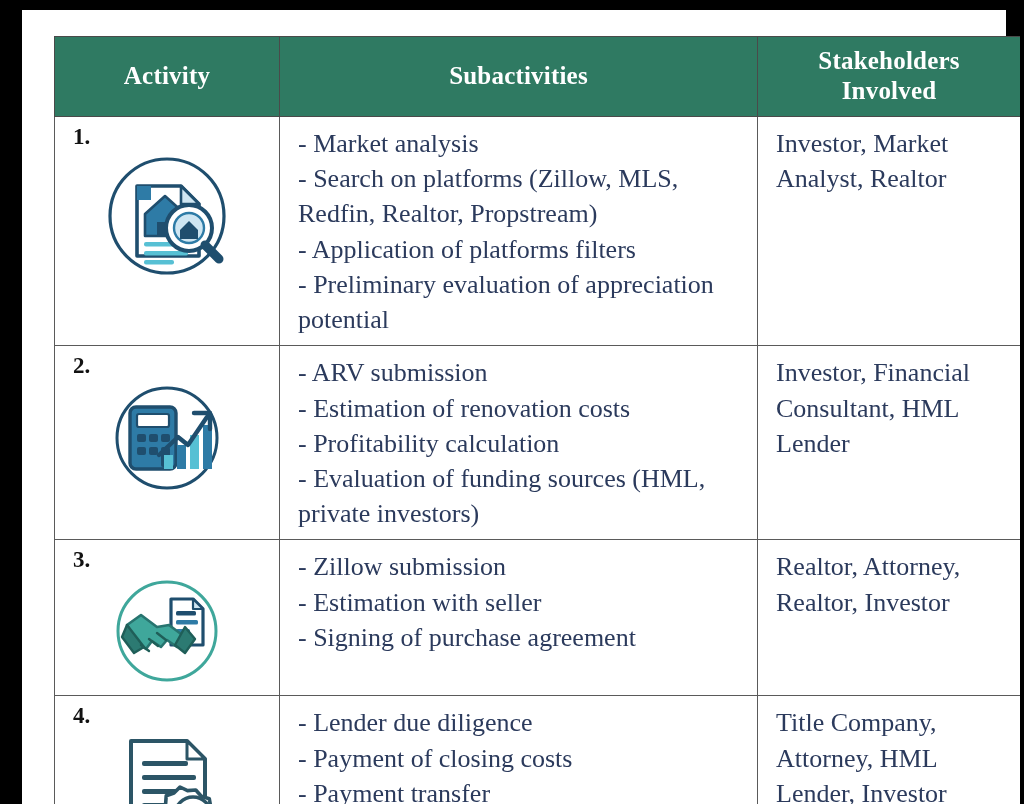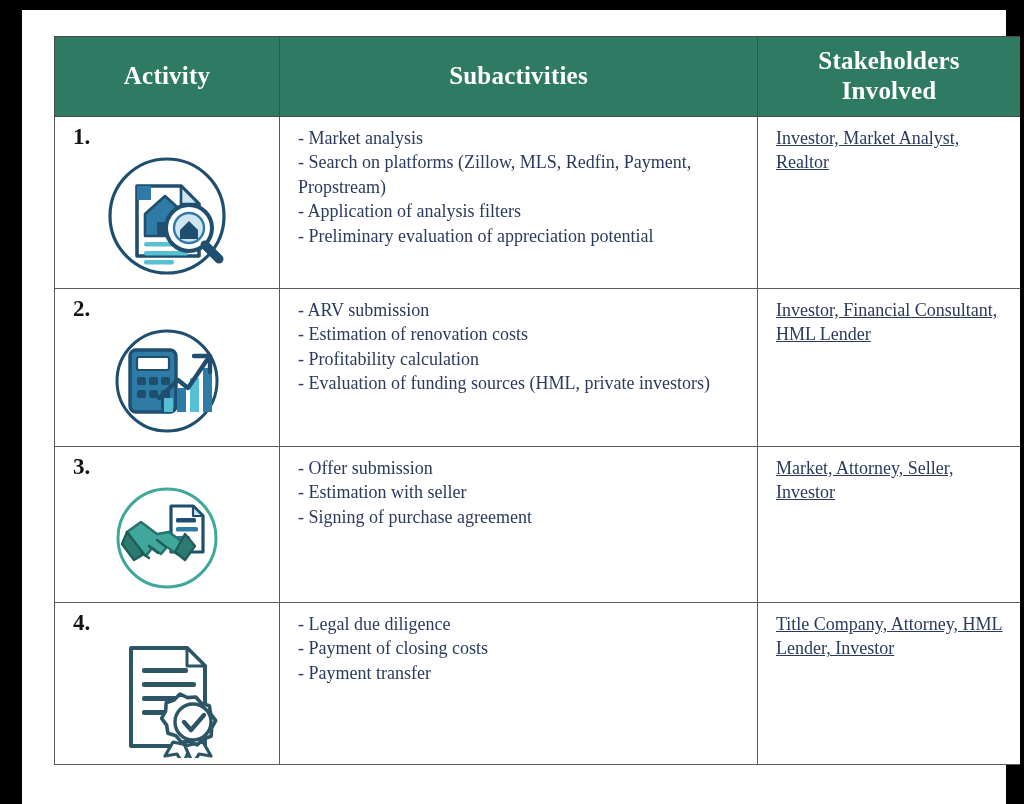--- a/index.html
+++ b/index.html
@@ -90,29 +90,28 @@
   .icon-holder {
     display: flex;
     align-items: center;
     justify-content: center;
     width: 100%;
     margin-top: 2px;
   }
 
   td.sub-cell, td.stake-cell {
     color: #2b3a5c;
-    font-size: 18px;
+    font-size: 26px;
     line-height: 1.355;
     padding: 9px 10px 8px 18px;
     font-family: "Liberation Serif", "DejaVu Serif", serif;
   }
   td.stake-cell {
     padding-left: 18px;
     padding-right: 8px;
-    text-decoration: underline;
   }
 
   .line { display: block; white-space: pre-wrap; }
 </style>
 </head>
 <body>
 
 <div id="page">
   <div id="paper">
     <div id="table-wrap">
@@ -153,22 +152,22 @@
                   <rect x="43" y="110" width="30" height="4.6" rx="2" fill="#57c0d4"></rect>
                   <circle cx="88" cy="78" r="23" fill="#ffffff" stroke="#1f4e6e" stroke-width="4"></circle>
                   <circle cx="88" cy="78" r="15" fill="#cfe6f2" stroke="#2e7ba6" stroke-width="2.4"></circle>
                   <path d="M79 80 l9 -9 l9 9 v9 h-18 z" fill="#1f4e6e"></path>
                   <path d="M104 95 l14 14" stroke="#1f4e6e" stroke-width="9" stroke-linecap="round"></path>
                 </svg>
               </span>
             </td>
             <td class="sub-cell">
               <span class="line">- Market analysis</span>
-              <span class="line">- Search on platforms (Zillow, MLS, Redfin, Payment, Propstream)</span>
-              <span class="line">- Application of analysis filters</span>
+              <span class="line">- Search on platforms (Zillow, MLS, Redfin, Realtor, Propstream)</span>
+              <span class="line">- Application of platforms filters</span>
               <span class="line">- Preliminary evaluation of appreciation potential</span>
             </td>
             <td class="stake-cell">Investor, Market Analyst, Realtor</td>
           </tr>
 
           <tr>
             <td class="activity-cell">
               <span class="row-number">2.</span>
               <span class="icon-holder">
                 <svg width="118" height="118" viewBox="0 0 118 118" aria-hidden="true">
@@ -211,25 +210,25 @@
                   <rect x="67" y="47" width="22" height="4.6" rx="1.6" fill="#2e7ba6"></rect>
                   <rect x="67" y="56" width="14" height="4.6" rx="1.6" fill="#2e7ba6"></rect>
                   <path d="M18 52 l14 -10 l16 12 l12 -2 l16 12 -8 10 -10 -7 -6 7 -9 -6 -6 8 -9 -6 z" fill="#3fa79b" stroke="#27746f" stroke-width="2.6" stroke-linejoin="round"></path>
                   <path d="M18 52 l-5 12 12 16 10 -6 z" fill="#2c7a72" stroke="#1f5e58" stroke-width="2.4" stroke-linejoin="round"></path>
                   <path d="M76 54 l10 12 -10 14 -10 -8 z" fill="#2c7a72" stroke="#1f5e58" stroke-width="2.4" stroke-linejoin="round"></path>
                   <path d="M32 72 l8 6 M40 66 l9 7 M48 60 l9 7" stroke="#1f5e58" stroke-width="2.4" stroke-linecap="round"></path>
                 </svg>
               </span>
             </td>
             <td class="sub-cell">
-              <span class="line">- Offer submission</span>
+              <span class="line">- Zillow submission</span>
               <span class="line">- Estimation with seller</span>
               <span class="line">- Signing of purchase agreement</span>
             </td>
-            <td class="stake-cell">Market, Attorney, Seller, Investor</td>
+            <td class="stake-cell">Realtor, Attorney, Realtor, Investor</td>
           </tr>
 
           <tr>
             <td class="activity-cell">
               <span class="row-number">4.</span>
               <span class="icon-holder">
                 <svg width="120" height="122" viewBox="0 0 120 122" aria-hidden="true">
                   <path d="M24 12 h56 l18 18 v80 h-74 z" fill="#ffffff" stroke="#2c5566" stroke-width="4" stroke-linejoin="round"></path>
                   <path d="M80 12 l18 18 h-18 z" fill="#ffffff" stroke="#2c5566" stroke-width="3" stroke-linejoin="round"></path>
                   <rect x="35" y="32" width="46" height="5" rx="2" fill="#2c5566"></rect>
@@ -238,21 +237,21 @@
                   <rect x="35" y="74" width="30" height="5" rx="2" fill="#2c5566"></rect>
                   <path d="M66 106 l-8 14 12 -2 6 10 8 -18 z" fill="#ffffff" stroke="#2c5566" stroke-width="3.2" stroke-linejoin="round"></path>
                   <path d="M96 106 l8 14 -12 -2 -6 10 -8 -18 z" fill="#ffffff" stroke="#2c5566" stroke-width="3.2" stroke-linejoin="round"></path>
                   <path d="M81 62 l7.5 3.6 8.3 -0.6 5.5 6.2 8 2.5 1.4 8.2 5 6.7 -4 7.3 -0.6 8.3 -7.8 2.8 -6 5.8 -7.6 -3.3 -8.3 0.6 -5.4 -6.3 -8 -2.5 -1.4 -8.2 -5 -6.7 4 -7.3 0.6 -8.3 7.8 -2.8 z" fill="#ffffff" stroke="#2c5566" stroke-width="3.6" stroke-linejoin="round" transform="translate(-8,-4)"></path>
                   <circle cx="86" cy="86" r="18" fill="#ffffff" stroke="#2c5566" stroke-width="3.4"></circle>
                   <path d="M77 86 l7 8 13 -15" fill="none" stroke="#2c5566" stroke-width="4.4" stroke-linecap="round" stroke-linejoin="round"></path>
                 </svg>
               </span>
             </td>
             <td class="sub-cell">
-              <span class="line">- Legal due diligence</span>
+              <span class="line">- Lender due diligence</span>
               <span class="line">- Payment of closing costs</span>
               <span class="line">- Payment transfer</span>
             </td>
             <td class="stake-cell">Title Company, Attorney, HML Lender, Investor</td>
           </tr>
 
         </tbody>
       </table>
 
     </div>

